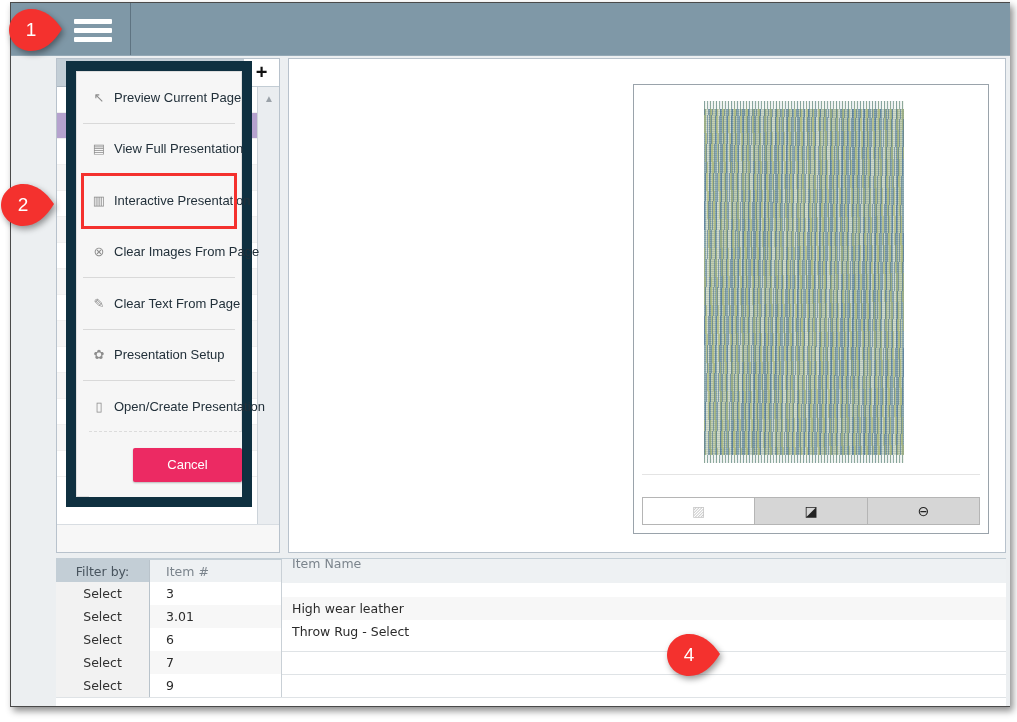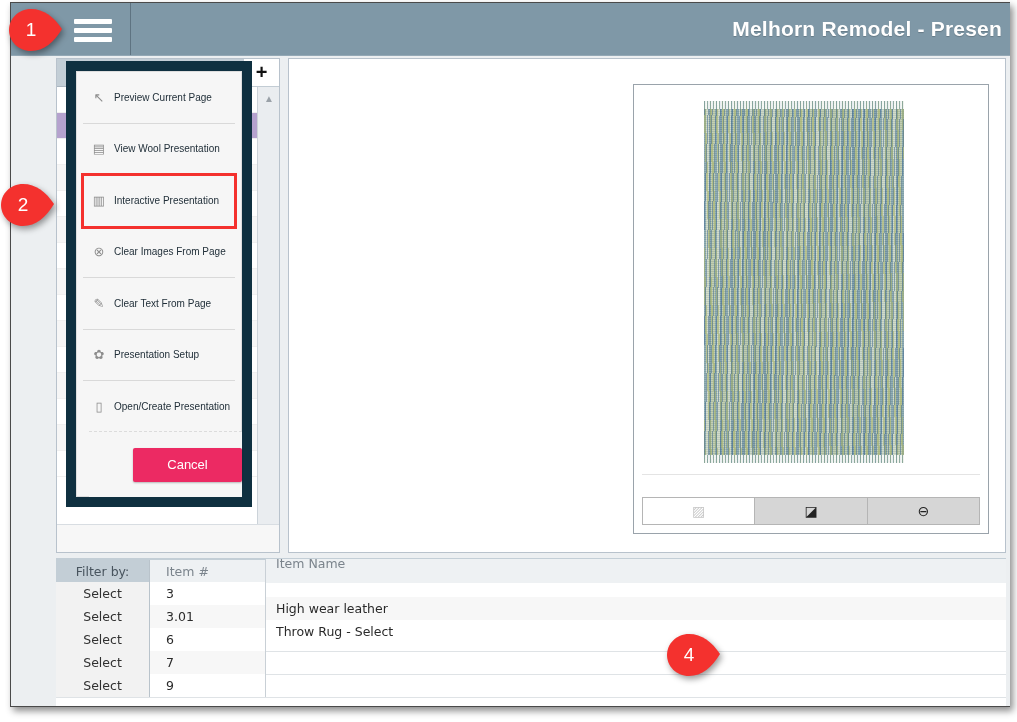--- a/index.html
+++ b/index.html
@@ -261,21 +261,21 @@
     width: 94px; flex: none;
     border-right: 1px solid #b9c3cb;
     text-align: center;
     padding: 4px 0;
     font-size: 12.5px;
     color: #303030;
     background: #f2f2f2;
     cursor: pointer;
   }
   .cell-num {
-    width: 116px; flex: none;
+    width: 132px; flex: none;
     border-right: 1px solid #c9d0d6;
     padding: 4px 0 4px 16px;
     font-size: 12.5px;
     color: #2a2a2a;
   }
   .cell-name {
     flex: 1;
     padding: 4px 0 12px 10px;
     font-size: 12.5px;
     color: #2a2a2a;
@@ -314,21 +314,21 @@
   .menu-item:last-of-type { border-bottom: none; }
   .menu-item .mi-icon {
     width: 20px;
     flex: none;
     text-align: center;
     color: #8d8d8d;
     font-size: 13px;
     line-height: 1;
   }
   .menu-item .mi-label {
-    font-size: 10px;
+    font-size: 13px;
     color: #22303a;
     white-space: nowrap;
     padding-left: 5px;
   }
   #menu-item-interactive {
     outline: 3px solid #f4312e;
     outline-offset: -1px;
     z-index: 2;
     background: #f6f6f6;
   }
@@ -387,21 +387,20 @@
     <div id="app-inner">
 
       <div id="header">
         <div id="hamburger-cell">
           <div id="hamburger-icon">
             <span></span>
               <span></span>
               <span></span>
           </div>
         </div>
-        <div id="header-title">Melhorn Remodel - Presen</div>
       </div>
 
       <div id="body-area">
 
         <div id="pages-panel">
           <div id="pages-panel-header"></div>
           <div id="pages-add-btn">+</div>
           <div id="pages-list">
               <div class="page-row">
                 <span class="gear">✿</span>
@@ -488,21 +487,21 @@
       </div>
 
       <div id="menu-popup">
         <div id="menu-inner">
             <div class="menu-item">
               <span class="mi-icon">↖</span>
               <span class="mi-label">Preview Current Page</span>
             </div>
             <div class="menu-item">
               <span class="mi-icon">▤</span>
-              <span class="mi-label">View Wool Presentation</span>
+              <span class="mi-label">View Full Presentation</span>
             </div>
             <div class="menu-item" id="menu-item-interactive">
               <span class="mi-icon">▥</span>
               <span class="mi-label">Interactive Presentation</span>
             </div>
             <div class="menu-item">
               <span class="mi-icon">⊗</span>
               <span class="mi-label">Clear Images From Page</span>
             </div>
             <div class="menu-item">

